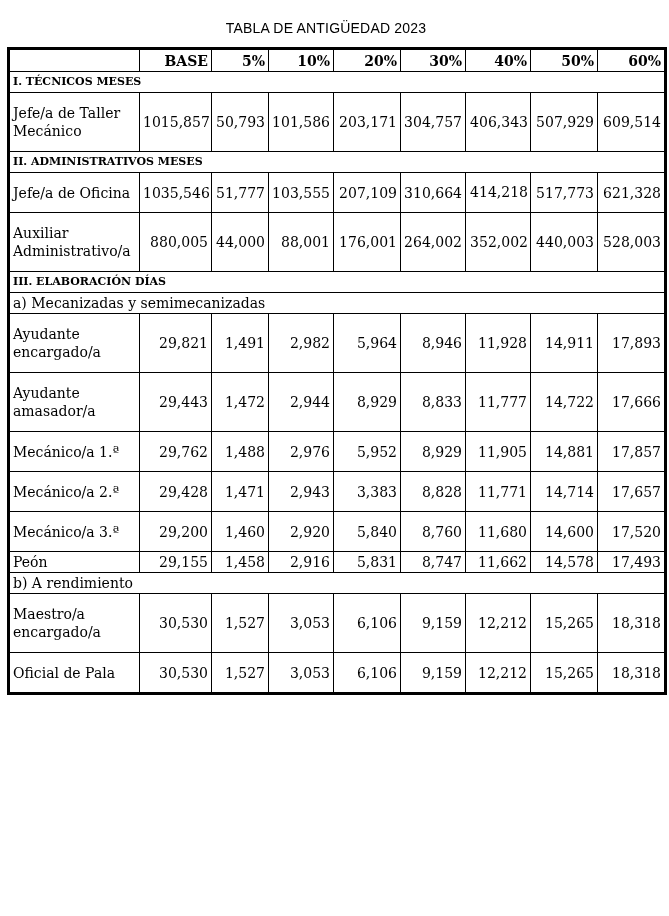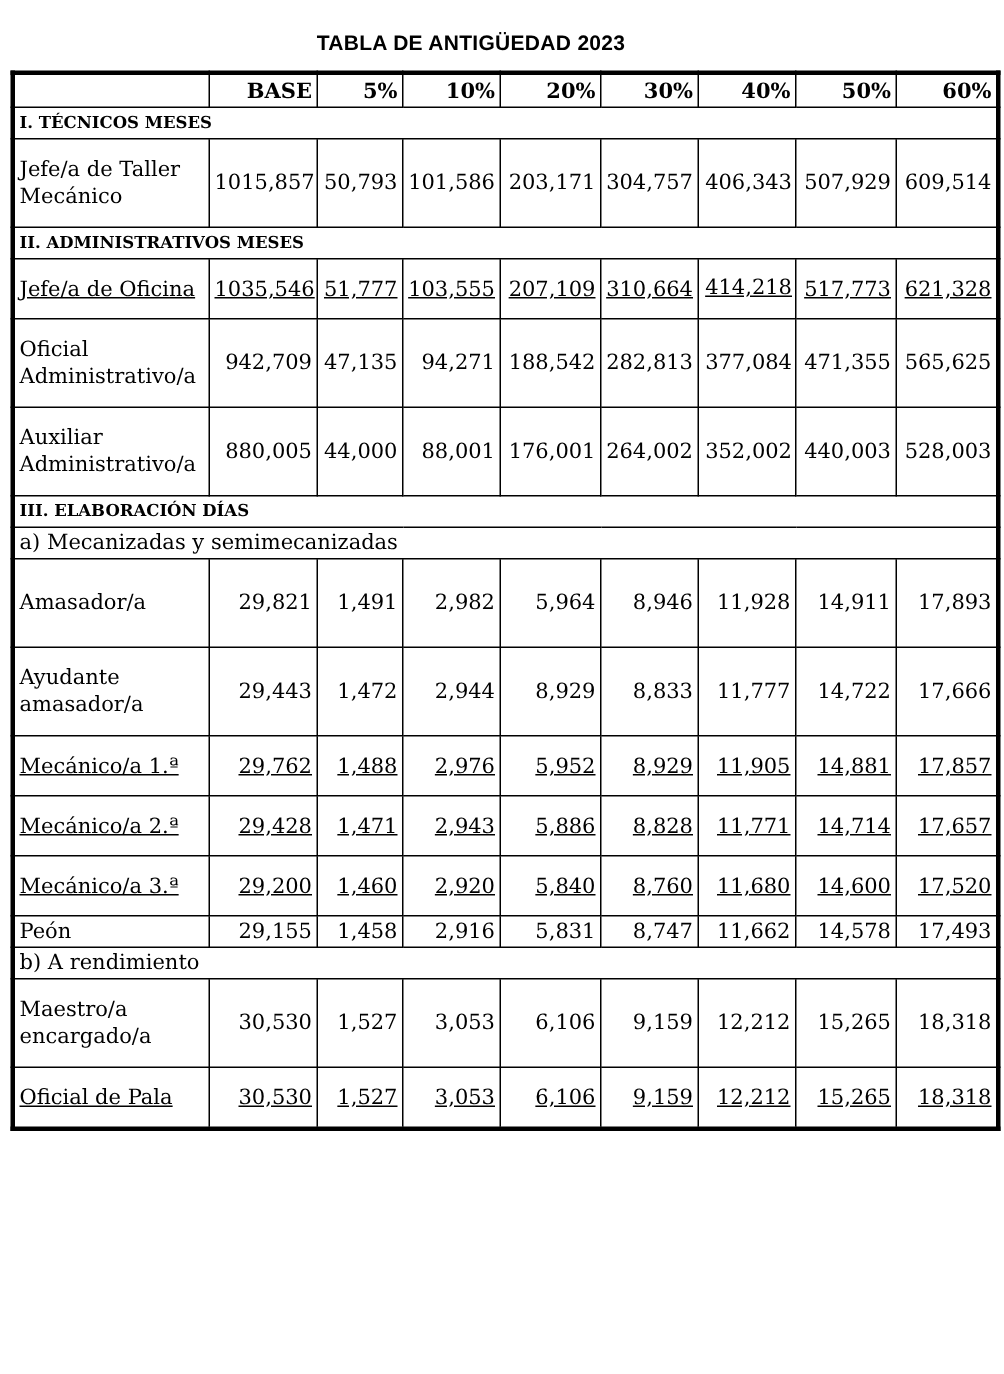--- a/index.html
+++ b/index.html
@@ -1,27 +1,27 @@
 <!DOCTYPE html>
 <html><head>
 <meta charset="utf-8">
 <style>
   html, body { margin: 0; padding: 0; background: #ffffff; }
   body { width: 669px; height: 916px; position: relative; overflow: hidden; font-family: "DejaVu Serif", "Liberation Serif", serif; color: #000; }
-  .title { position: absolute; top: 20px; left: 4px; width: 620px; text-align: center; font-family: "Liberation Sans", "DejaVu Sans", sans-serif; font-weight: bold; font-size: 14px; letter-spacing: 0.2px; }
+  .title { position: absolute; top: 20px; left: 16px; width: 620px; text-align: center; font-family: "Liberation Sans", "DejaVu Sans", sans-serif; font-weight: normal; font-size: 14px; letter-spacing: 0.2px; }
   table.main { position: absolute; top: 47px; left: 7px; border-collapse: collapse; border: 3px solid #000; table-layout: fixed; width: 657px; }
   table.main td, table.main th { border: 1px solid #000; padding: 0 3px; font-size: 14px; line-height: 18px; }
   th { font-weight: bold; text-align: right; height: 21px; font-size: 14.5px; }
   td.num { text-align: right; white-space: nowrap; vertical-align: middle; }
   td.num.wrap { white-space: normal; word-break: break-all; text-align: right; line-height: 17px; padding-right: 2px; }
   td.label { text-align: left; vertical-align: middle; line-height: 18px; }
   tr.section td { font-weight: bold; height: 20px; font-size: 11px; }
   tr.subsection td { height: 20px; }
   tr.r-tall td { height: 58px; }
-  tr.r-mid td { height: 39px; text-decoration: underline; }
+  tr.r-mid td { height: 39px; }
   tr.r-single td { height: 20px; }
   tr.section td, tr.subsection td { border-left: 1px solid #000; border-right: none; }
 </style>
 </head>
 <body>
 
 <div class="title">TABLA DE ANTIGÜEDAD 2023</div>
 
 <table class="main">
   <colgroup>
@@ -71,49 +71,38 @@
         <td class="num">1035,546</td>
         <td class="num">51,777</td>
         <td class="num">103,555</td>
         <td class="num">207,109</td>
         <td class="num">310,664</td>
         <td class="num wrap">414,218</td>
         <td class="num">517,773</td>
         <td class="num">621,328</td>
       </tr>
       <tr class="r-tall">
-        <td class="label">Oficial Administrativo/a</td>
-        <td class="num">942,709</td>
-        <td class="num">47,135</td>
-        <td class="num">94,271</td>
-        <td class="num">188,542</td>
-        <td class="num">282,813</td>
-        <td class="num wrap">377,084</td>
-        <td class="num">471,355</td>
-        <td class="num">565,625</td>
-      </tr>
-      <tr class="r-tall">
         <td class="label">Auxiliar Administrativo/a</td>
         <td class="num">880,005</td>
         <td class="num">44,000</td>
         <td class="num">88,001</td>
         <td class="num">176,001</td>
         <td class="num">264,002</td>
         <td class="num wrap">352,002</td>
         <td class="num">440,003</td>
         <td class="num">528,003</td>
       </tr>
       <tr class="section">
         <td colspan="9">III. ELABORACIÓN DÍAS</td>
       </tr>
       <tr class="subsection">
         <td colspan="9">a) Mecanizadas y semimecanizadas</td>
       </tr>
       <tr class="r-tall">
-        <td class="label">Amasador/a</td>
+        <td class="label">Ayudante encargado/a</td>
         <td class="num">29,821</td>
         <td class="num">1,491</td>
         <td class="num">2,982</td>
         <td class="num">5,964</td>
         <td class="num">8,946</td>
         <td class="num">11,928</td>
         <td class="num">14,911</td>
         <td class="num">17,893</td>
       </tr>
       <tr class="r-tall">
@@ -136,21 +125,21 @@
         <td class="num">8,929</td>
         <td class="num">11,905</td>
         <td class="num">14,881</td>
         <td class="num">17,857</td>
       </tr>
       <tr class="r-mid">
         <td class="label">Mecánico/a 2.ª</td>
         <td class="num">29,428</td>
         <td class="num">1,471</td>
         <td class="num">2,943</td>
-        <td class="num">5,886</td>
+        <td class="num">3,383</td>
         <td class="num">8,828</td>
         <td class="num">11,771</td>
         <td class="num">14,714</td>
         <td class="num">17,657</td>
       </tr>
       <tr class="r-mid">
         <td class="label">Mecánico/a 3.ª</td>
         <td class="num">29,200</td>
         <td class="num">1,460</td>
         <td class="num">2,920</td>

